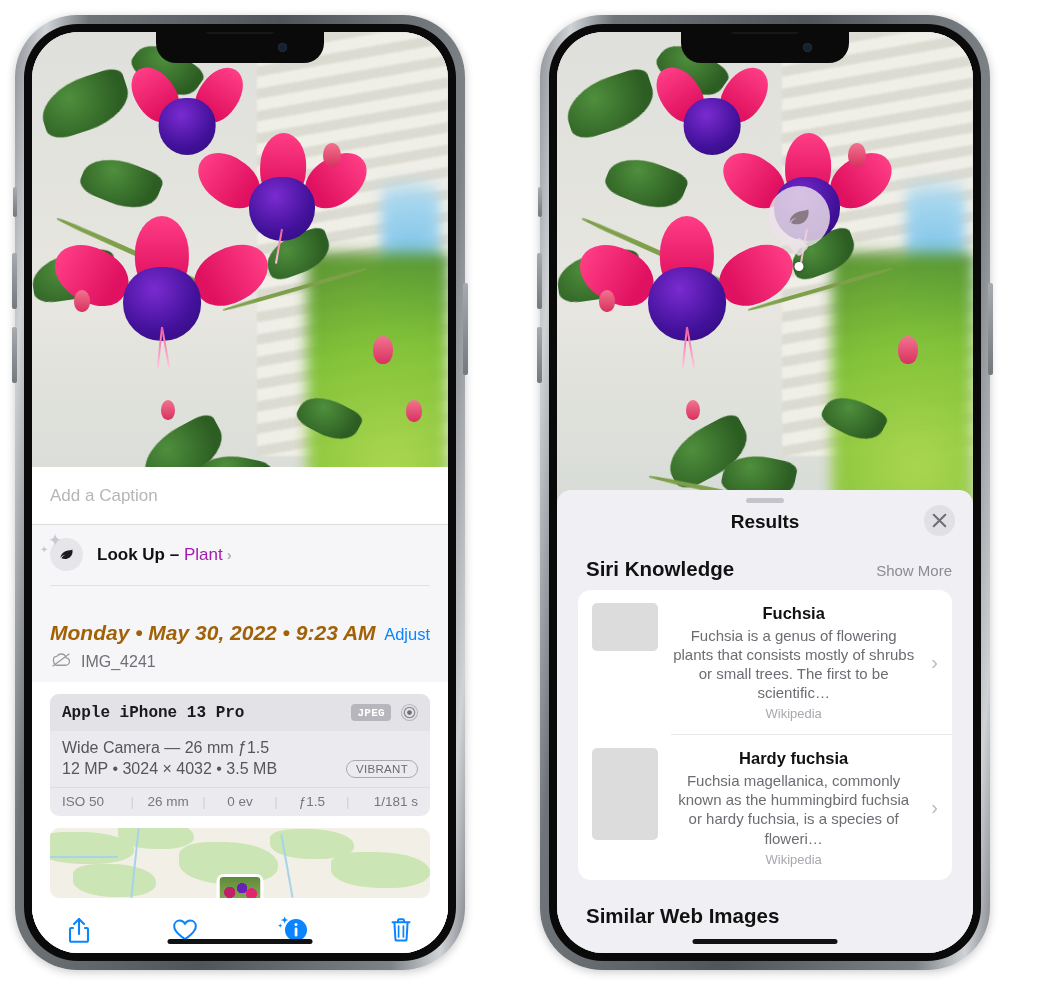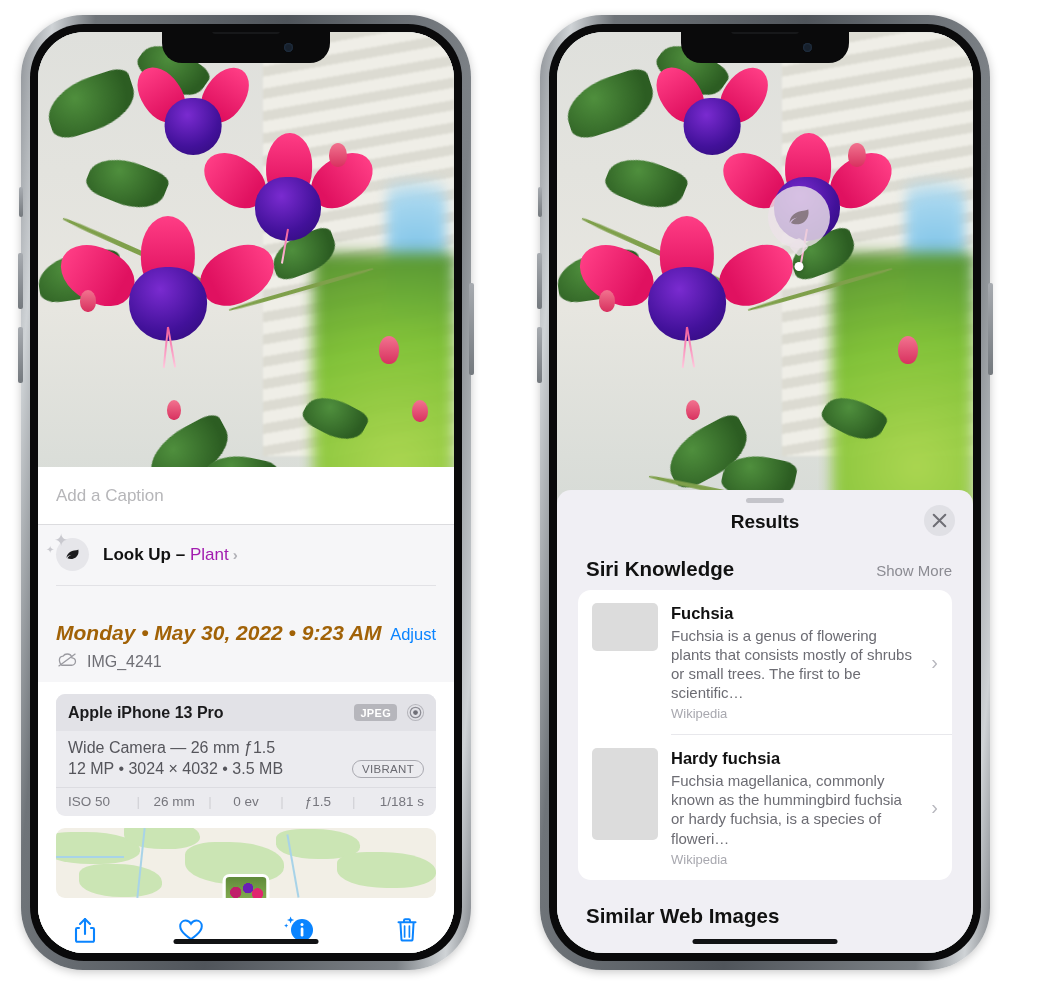--- a/index.html
+++ b/index.html
@@ -14,21 +14,21 @@
   
   .phone {
     position: absolute;
     width: 450px; height: 955px;
     top: 15px;
     border-radius: 62px;
     background: linear-gradient(95deg,#8d9196 0%,#cfd3d6 6%,#6f7479 14%,#50555b 50%,#7d8287 86%,#cfd3d6 95%,#82868b 100%);
     padding: 9px;
     box-shadow: 0 2px 10px rgba(0,0,0,0.22);
   }
-  .phone.left  { left: 21px; }
+  .phone.left  { left: 15px; }
   .phone.right { left: 540px; }
   .bezel {
     position: absolute; inset: 9px;
     border-radius: 54px;
     background: #0a0a0b;
     padding: 8px;
   }
   .screen {
     position: relative;
     width: 100%; height: 100%;
@@ -172,21 +172,21 @@
   .adjust { font-size: 16.5px; color: #0a84ff; margin-top: 12px; }
   .meta-file-row { display: flex; align-items: center; gap: 9px; padding-top: 7px; }
   .meta-file { font-size: 16px; color: #6f6f75; }
 
   .cam-card {
     margin: 12px 18px 0 18px;
     background: #ebebef; border-radius: 9px; overflow: hidden;
   }
   .cam-head {
     display: flex; align-items: flex-end; justify-content: space-between;
-    padding: 9px 11px 9px 12px; background: #e2e2e7;
+    padding: 9px 11px 9px 12px; background: #e2e2e7; font-family: Liberation Mono, monospace;
   }
   .cam-model { font-size: 16px; font-weight: 700; color: #1a1a1c; }
   .cam-head-right { display: flex; align-items: center; gap: 9px; }
   .badge-jpeg {
     background: #b6b6bc; color: #ffffff; font-size: 11px; font-weight: 700;
     padding: 2.5px 6px; border-radius: 4px; letter-spacing: .3px;
   }
   .iris { width: 19px; height: 19px; }
   .cam-body { padding: 8px 12px 9px 12px; }
   .cam-line1 { font-size: 16px; color: #55555b; }
@@ -284,21 +284,21 @@
     background: #e0e0e5; display: flex; align-items: center; justify-content: center;
   }
   .sec-head {
     display: flex; align-items: baseline; justify-content: space-between;
     padding: 24px 21px 9px 21px;
     margin-left: 8px;
   }
   .sec-title { font-size: 20.5px; font-weight: 700; color: #111; }
   .show-more { font-size: 15px; color: #8b8b92; }
   .card-group {
-    margin: 0 21px; background: #ffffff; border-radius: 13px; overflow: hidden;
+    margin: 0 21px; background: #ffffff; border-radius: 13px; overflow: hidden; text-align: center;
   }
   .kcard { display: flex; align-items: flex-start; gap: 13px; padding: 13px 14px 13px 14px; }
   .kthumb { flex: 0 0 auto; border-radius: 5px; overflow: hidden; background: #dcdcdc; }
   .kthumb.a { width: 66px; height: 48px; }
   .kthumb.b { width: 66px; height: 92px; }
   .kbody { flex: 1 1 auto; min-width: 0; }
   .ktitle { font-size: 16.5px; font-weight: 700; color: #111; line-height: 1.25; }
   .kdesc { font-size: 15px; color: #6c6c73; line-height: 1.28; padding-top: 2px; }
   .ksrc { font-size: 13px; color: #a8a8af; padding-top: 4px; }
   .kchev { flex: 0 0 auto; align-self: center; color: #b8b8bf; font-size: 20px; padding-left: 2px; }

